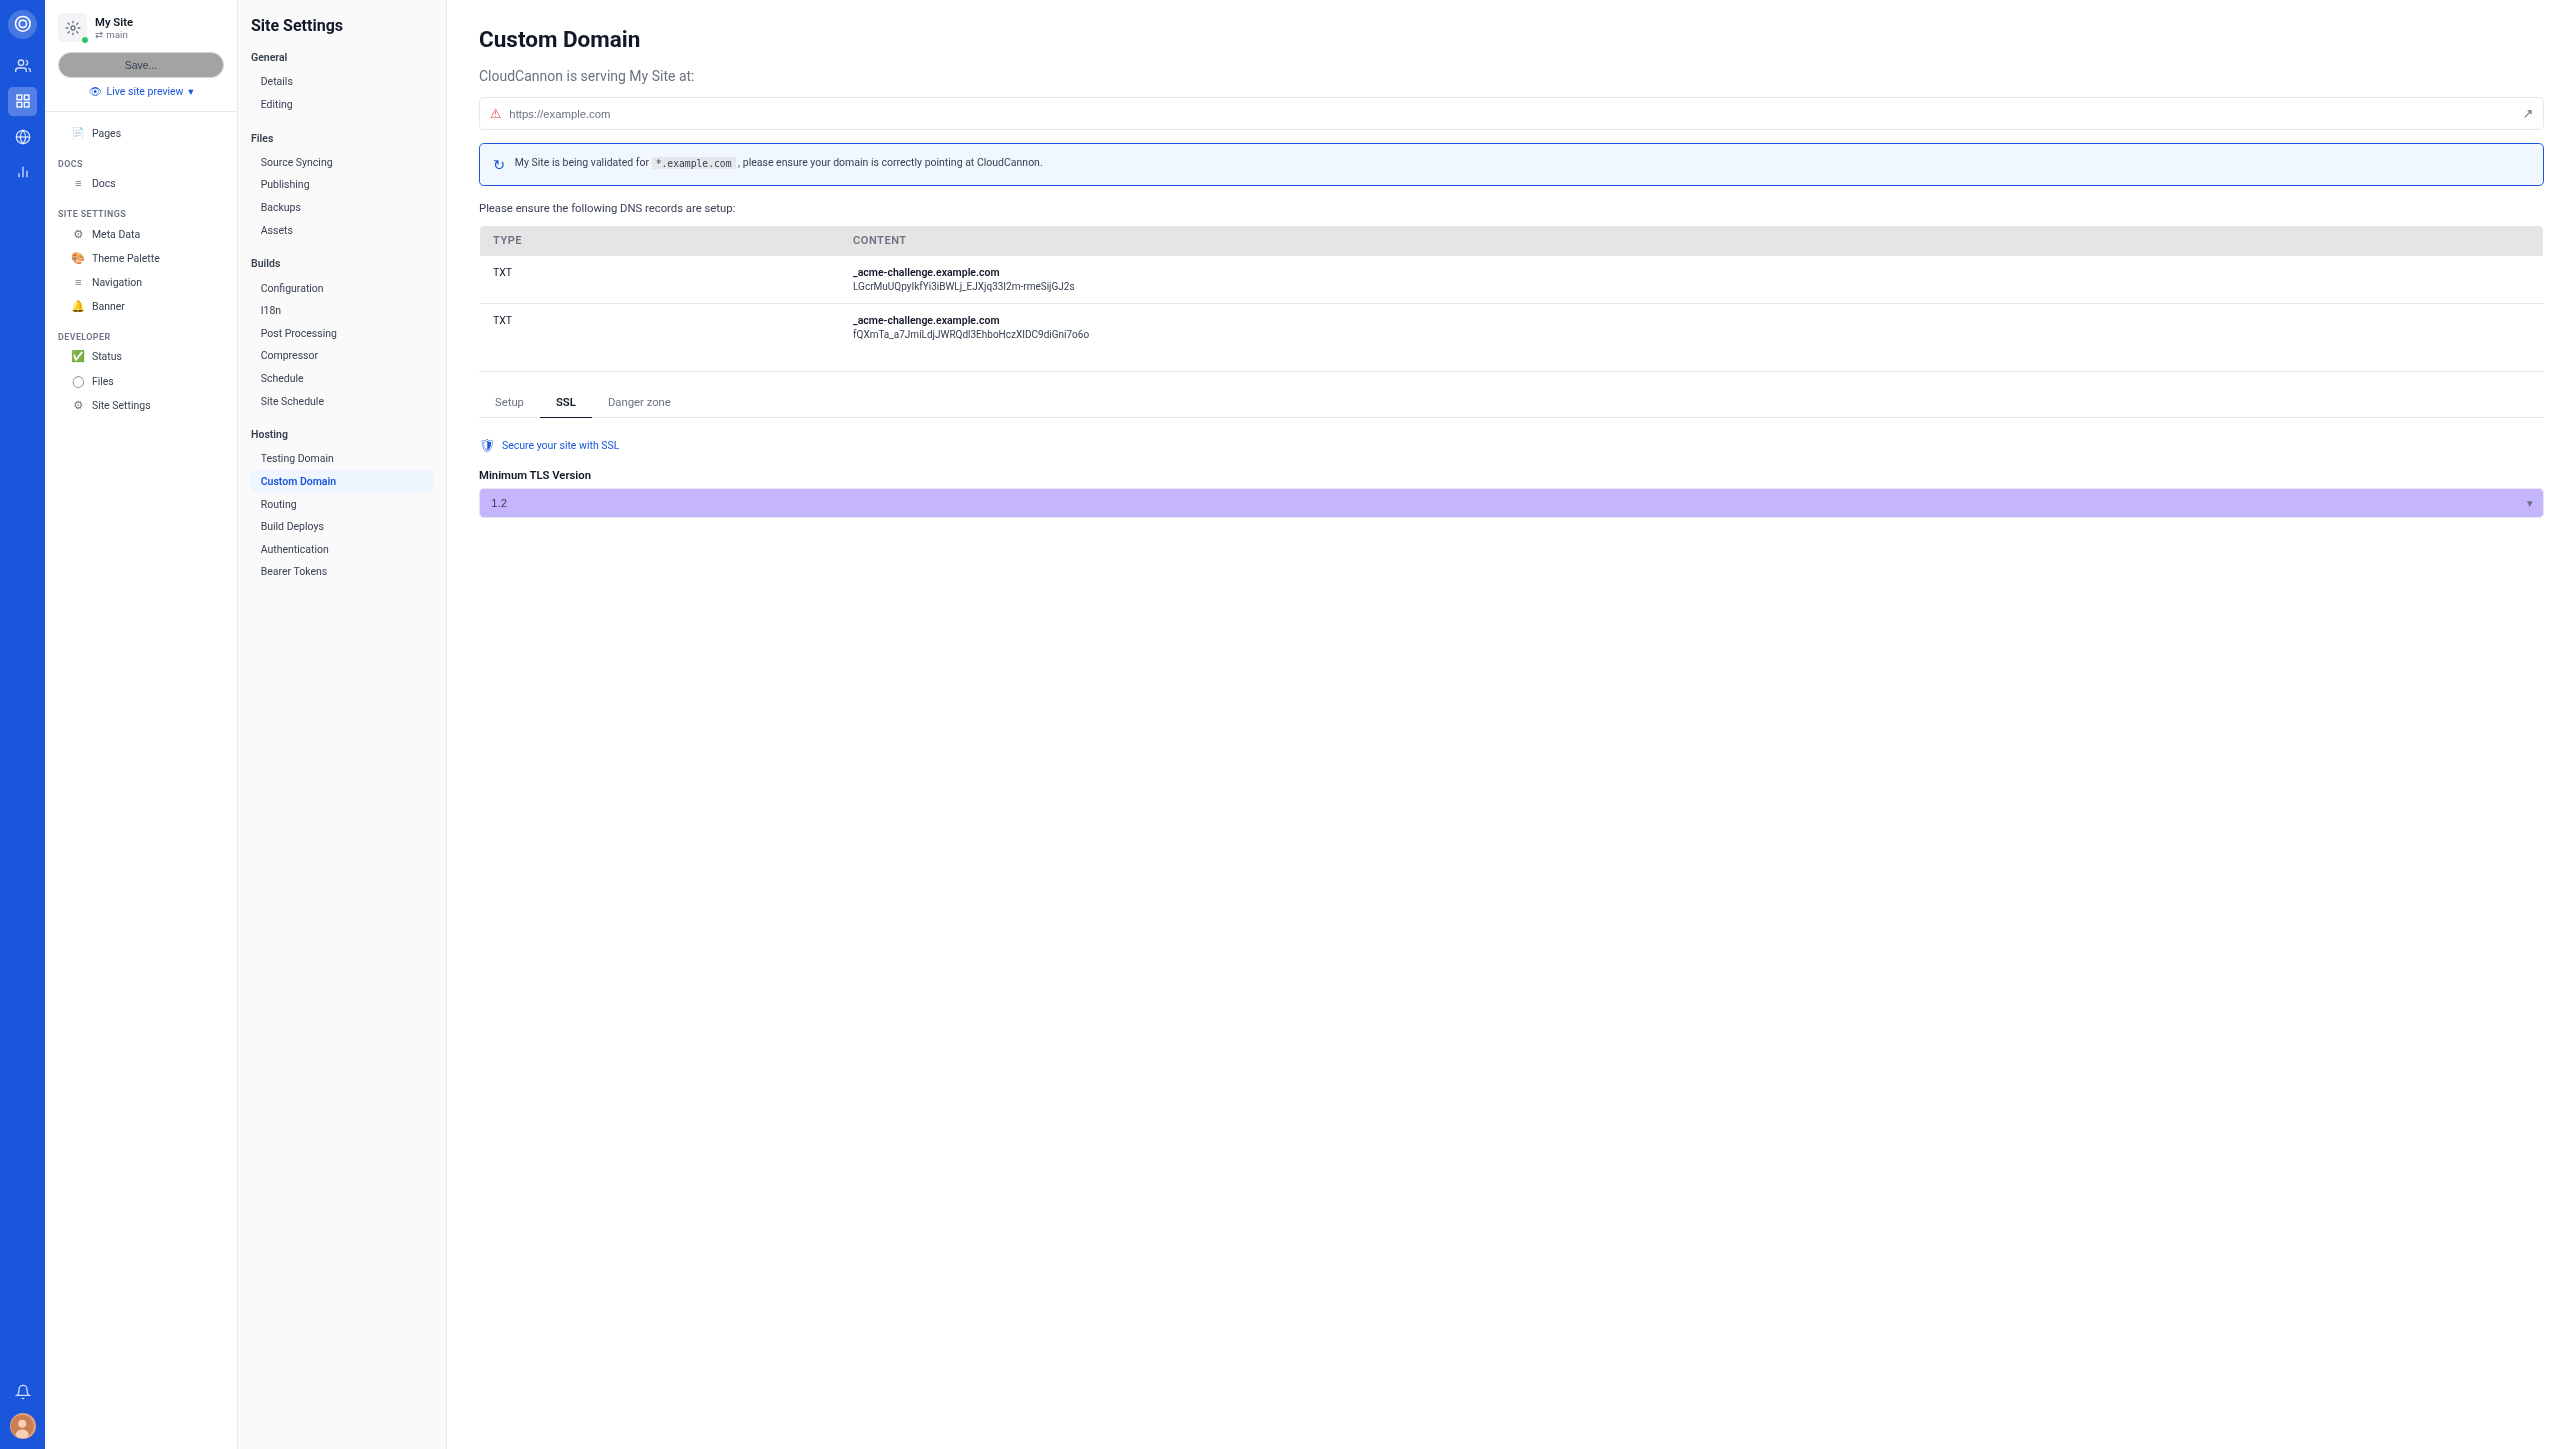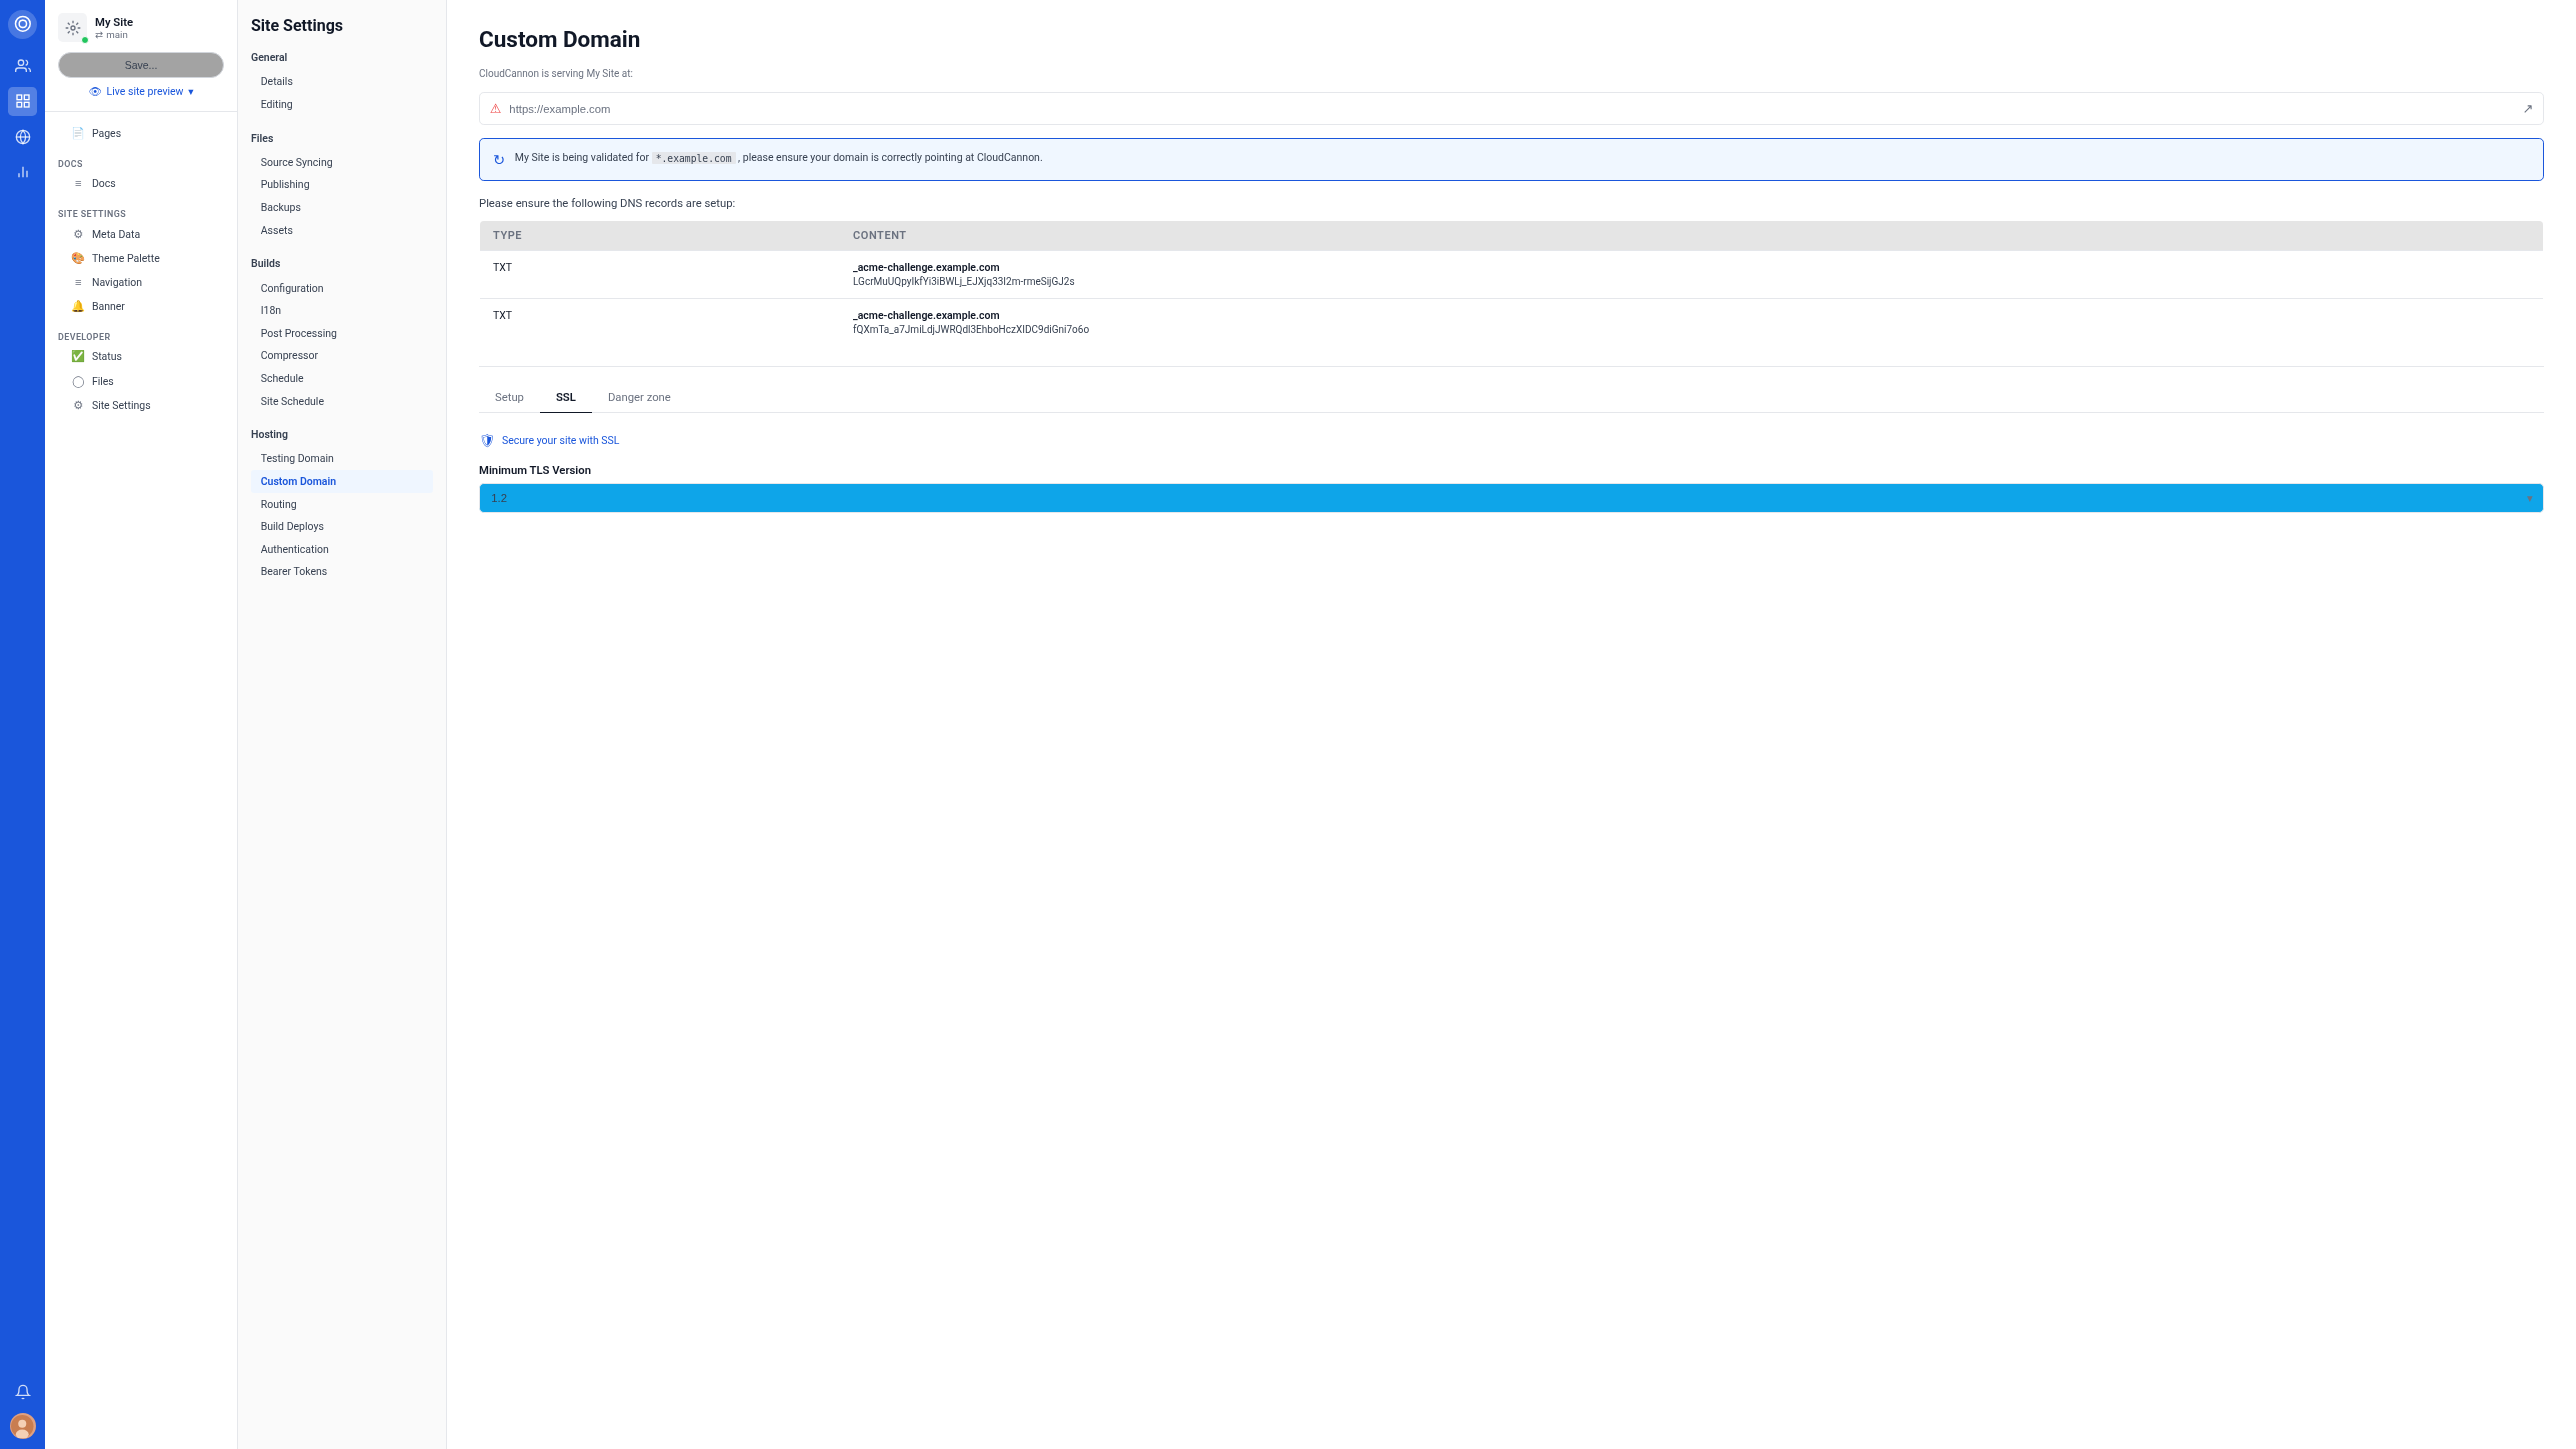--- a/index.html
+++ b/index.html
@@ -135,21 +135,21 @@
     .section-link.active { color: #1a56db; font-weight: 600; background: #eff6ff; }
 
     
     .main-content {
       flex: 1;
       overflow-y: auto;
       padding: 26px 32px;
       background: white;
     }
     .page-title { font-size: 22.5px; font-weight: 700; color: #111827; margin-bottom: 16px; }
-    .subtitle { font-size: 10px; color: #6b7280; margin-bottom: 13px; }
+    .subtitle { font-size: 14px; color: #6b7280; margin-bottom: 13px; }
 
     .domain-input-wrapper {
       display: flex; align-items: center;
       border: 0.8px solid #e5e7eb;
       border-radius: 4.8px;
       padding: 8px 9.7px;
       margin-bottom: 13px;
       gap: 8px;
     }
     .domain-input-wrapper .warn-icon { color: #ef4444; font-size: 13px; flex-shrink: 0; }
@@ -234,21 +234,21 @@
       margin-bottom: 16px;
     }
     .ssl-link .icon { font-size: 13px; }
 
     .tls-label { font-size: 11.3px; font-weight: 600; color: #111827; margin-bottom: 6.4px; }
     .tls-select {
       width: 100%;
       padding: 8px 11.3px;
       border: 0.8px solid #e5e7eb;
       border-radius: 4.8px;
-      background: #0ea5e9;
+      background: #c4b5fd;
       font-size: 11.3px;
       color: #374151;
       appearance: none;
       cursor: pointer;
       display: flex; align-items: center; justify-content: space-between;
     }
     .tls-select-wrapper {
       position: relative;
     }
     .tls-select-wrapper::after {

